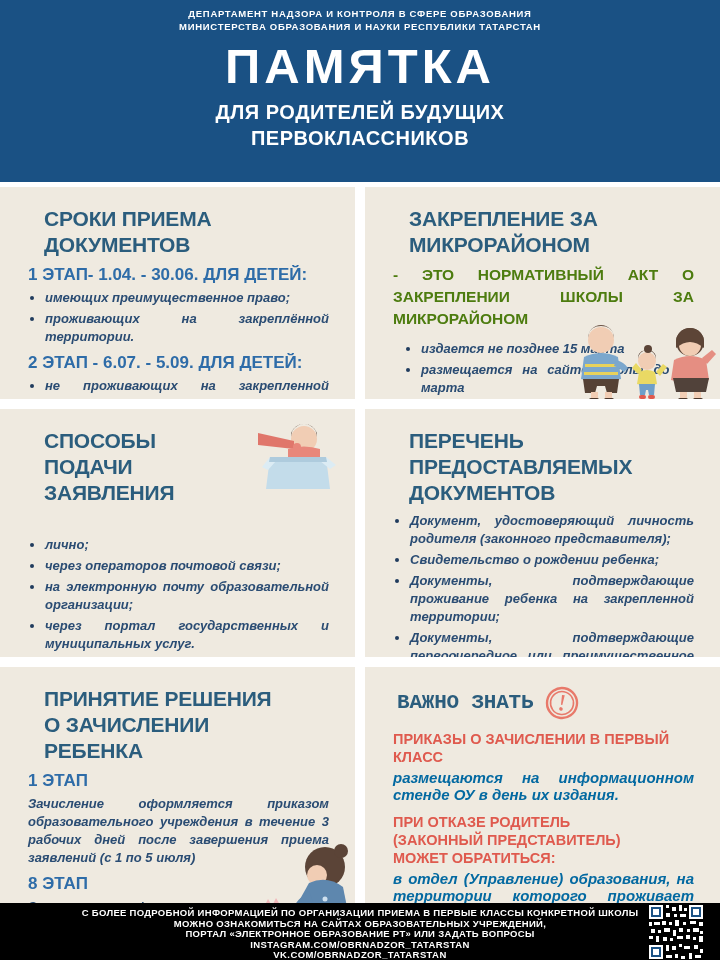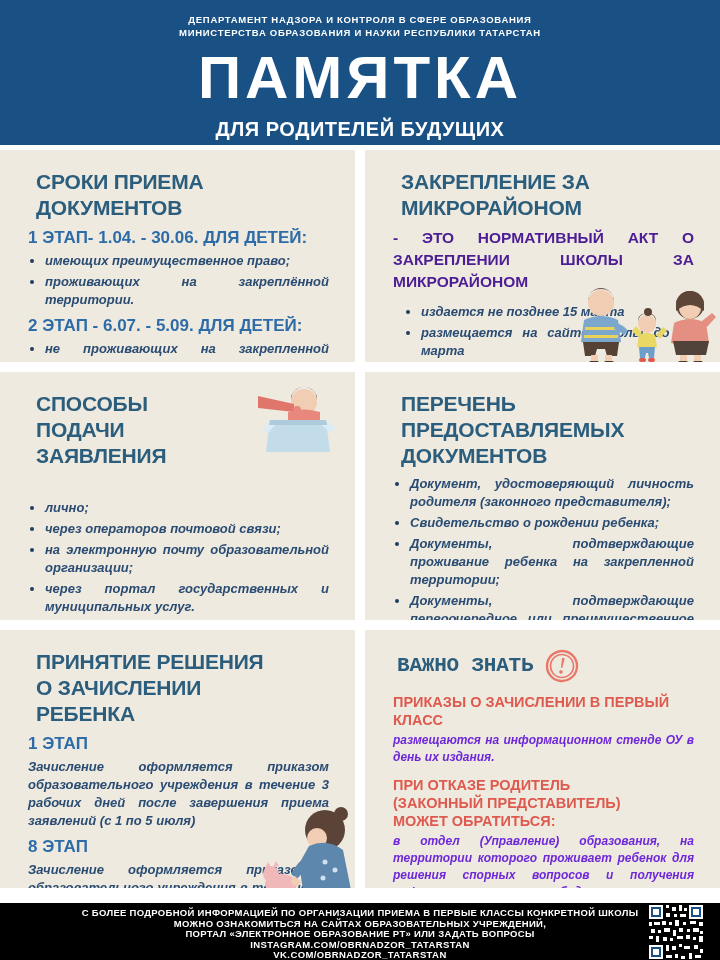--- a/index.html
+++ b/index.html
@@ -1,50 +1,50 @@
 <!DOCTYPE html>
 <html><head>
 <meta charset="utf-8">
 <style>
   html,body { margin:0; padding:0; background:#ffffff; }
   .poster { width:720px; height:960px; position:relative; background:#ffffff;
             font-family:"Liberation Sans", sans-serif; overflow:hidden; }
 
   
-  .banner { height:145px; background:#1a5184; color:#fff; text-align:center;
-            box-sizing:border-box; padding-top:13px; }
+  .banner { height:182px; background:#1a5184; color:#fff; text-align:center;
+            box-sizing:border-box; padding-top:7px; }
   .org-line { font-size:9.5px; font-weight:bold; letter-spacing:0.7px; line-height:13px; }
-  .main-title { font-size:60px; font-weight:bold; letter-spacing:4px; line-height:1;
+  .main-title { font-size:49px; font-weight:bold; letter-spacing:4px; line-height:1;
                 margin:9px 0 8px; }
   .sub-title { font-size:20px; font-weight:bold; line-height:26px; letter-spacing:0.5px; }
 
   
   .grid { margin-top:5px; display:grid; grid-template-columns:355px 355px;
           grid-template-rows:212px 248px 258px; gap:10px; background:#fff; }
   .card { background:#efeae0; box-sizing:border-box; padding:19px 26px 14px 28px;
           position:relative; overflow:hidden; }
   .card-title { color:#2b5d7d; font-size:21px; font-weight:bold; line-height:26px;
-                margin:0 8px 6px; letter-spacing:-0.2px; }
+                margin:0 16px 6px; letter-spacing:-0.2px; }
   .stage-heading { color:#2e6ca8; font-size:17px; font-weight:bold; margin:7px 0 4px; }
   .bullets { margin:2px 0 0; padding-left:17px; }
   .bullets li { color:#2a4c73; font-style:italic; font-weight:600; font-size:13px;
                 line-height:18px; text-align:justify; margin-bottom:3px; }
   .bullets li::marker { color:#203c5e; }
-  .district-sub { color:#4c1d95; font-weight:bold; font-size:15.5px; line-height:22px;
+  .district-sub { color:#4d7c0f; font-weight:bold; font-size:15.5px; line-height:22px;
                   text-align:justify; margin:2px 0 10px; }
   .form-note { text-align:center; margin-top:16px; font-weight:bold; font-size:15px;
                line-height:21px; }
   .red  { color:#df5a4e; }
   .stage-text { color:#2a4c73; font-style:italic; font-weight:600; font-size:13px;
                 line-height:18px; text-align:justify; margin:0 0 2px; }
   .imp-title-row { display:flex; align-items:center; gap:8px; margin-bottom:2px; }
   .imp-title-row .card-title { margin:4px;font-family:Liberation Mono, monospace; }
   .imp-heading { color:#df5a4e; font-weight:bold; font-size:14.5px; line-height:18px;
                  margin:10px 0 3px; }
-  .imp-text { color:#6d28d9; font-style:italic; font-weight:600; font-size:12px;
+  .imp-text { color:#0369a1; font-style:italic; font-weight:600; font-size:15px;
               line-height:17px; text-align:justify; margin:0; }
 
   
   .family-illo { position:absolute; right:2px; bottom:-3px; }
   .boxkid-illo { position:absolute; right:10px; top:8px; }
   .girl-illo   { position:absolute; right:-4px; bottom:-8px; }
 
   
   .footer { position:absolute; left:0; bottom:0; width:720px; height:57px;
             background:#000000; color:#fff; }

